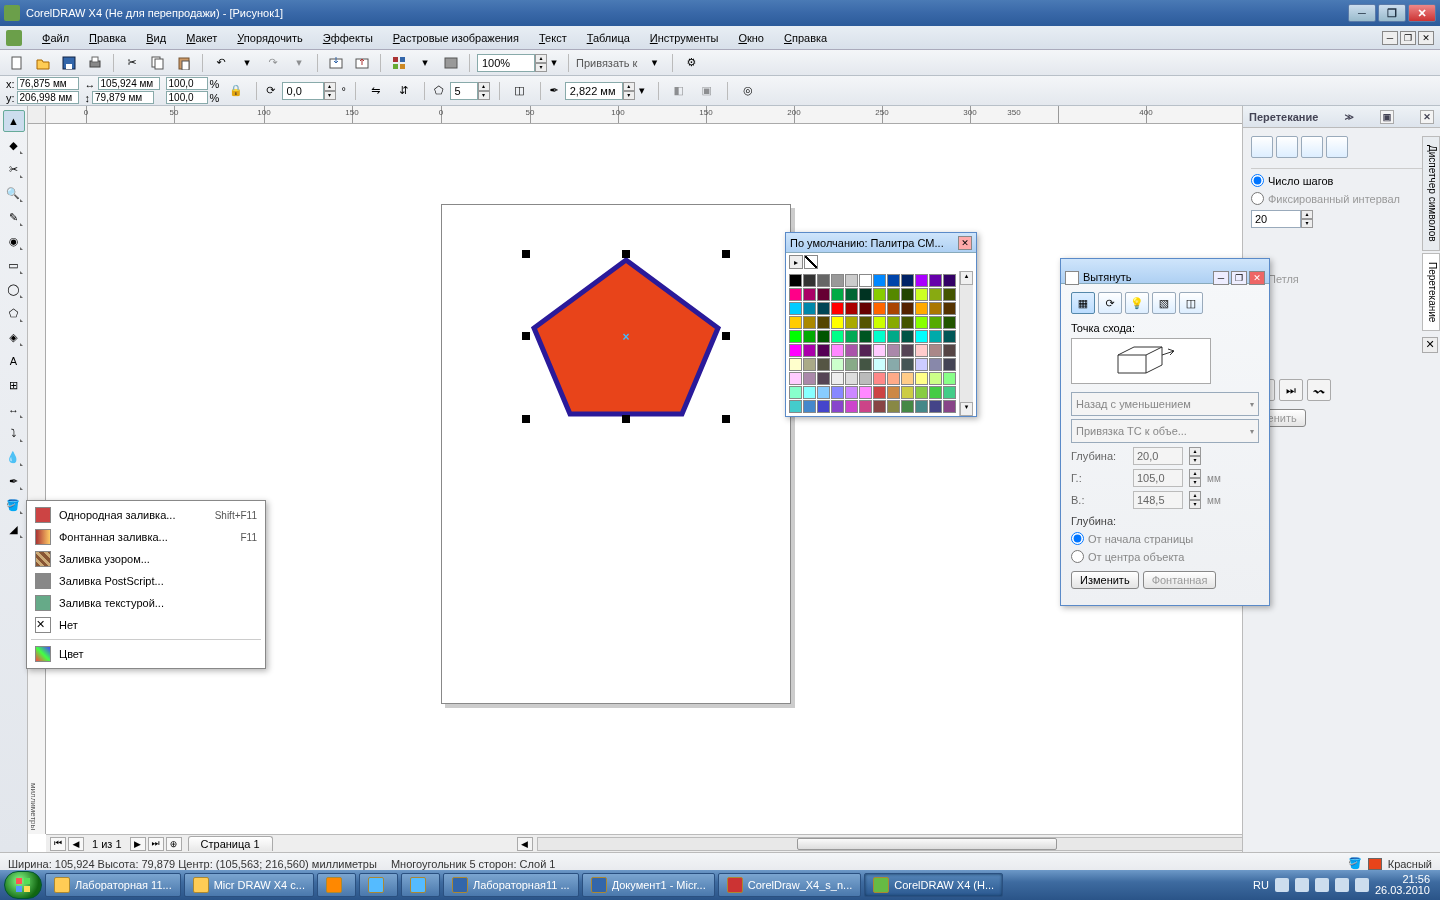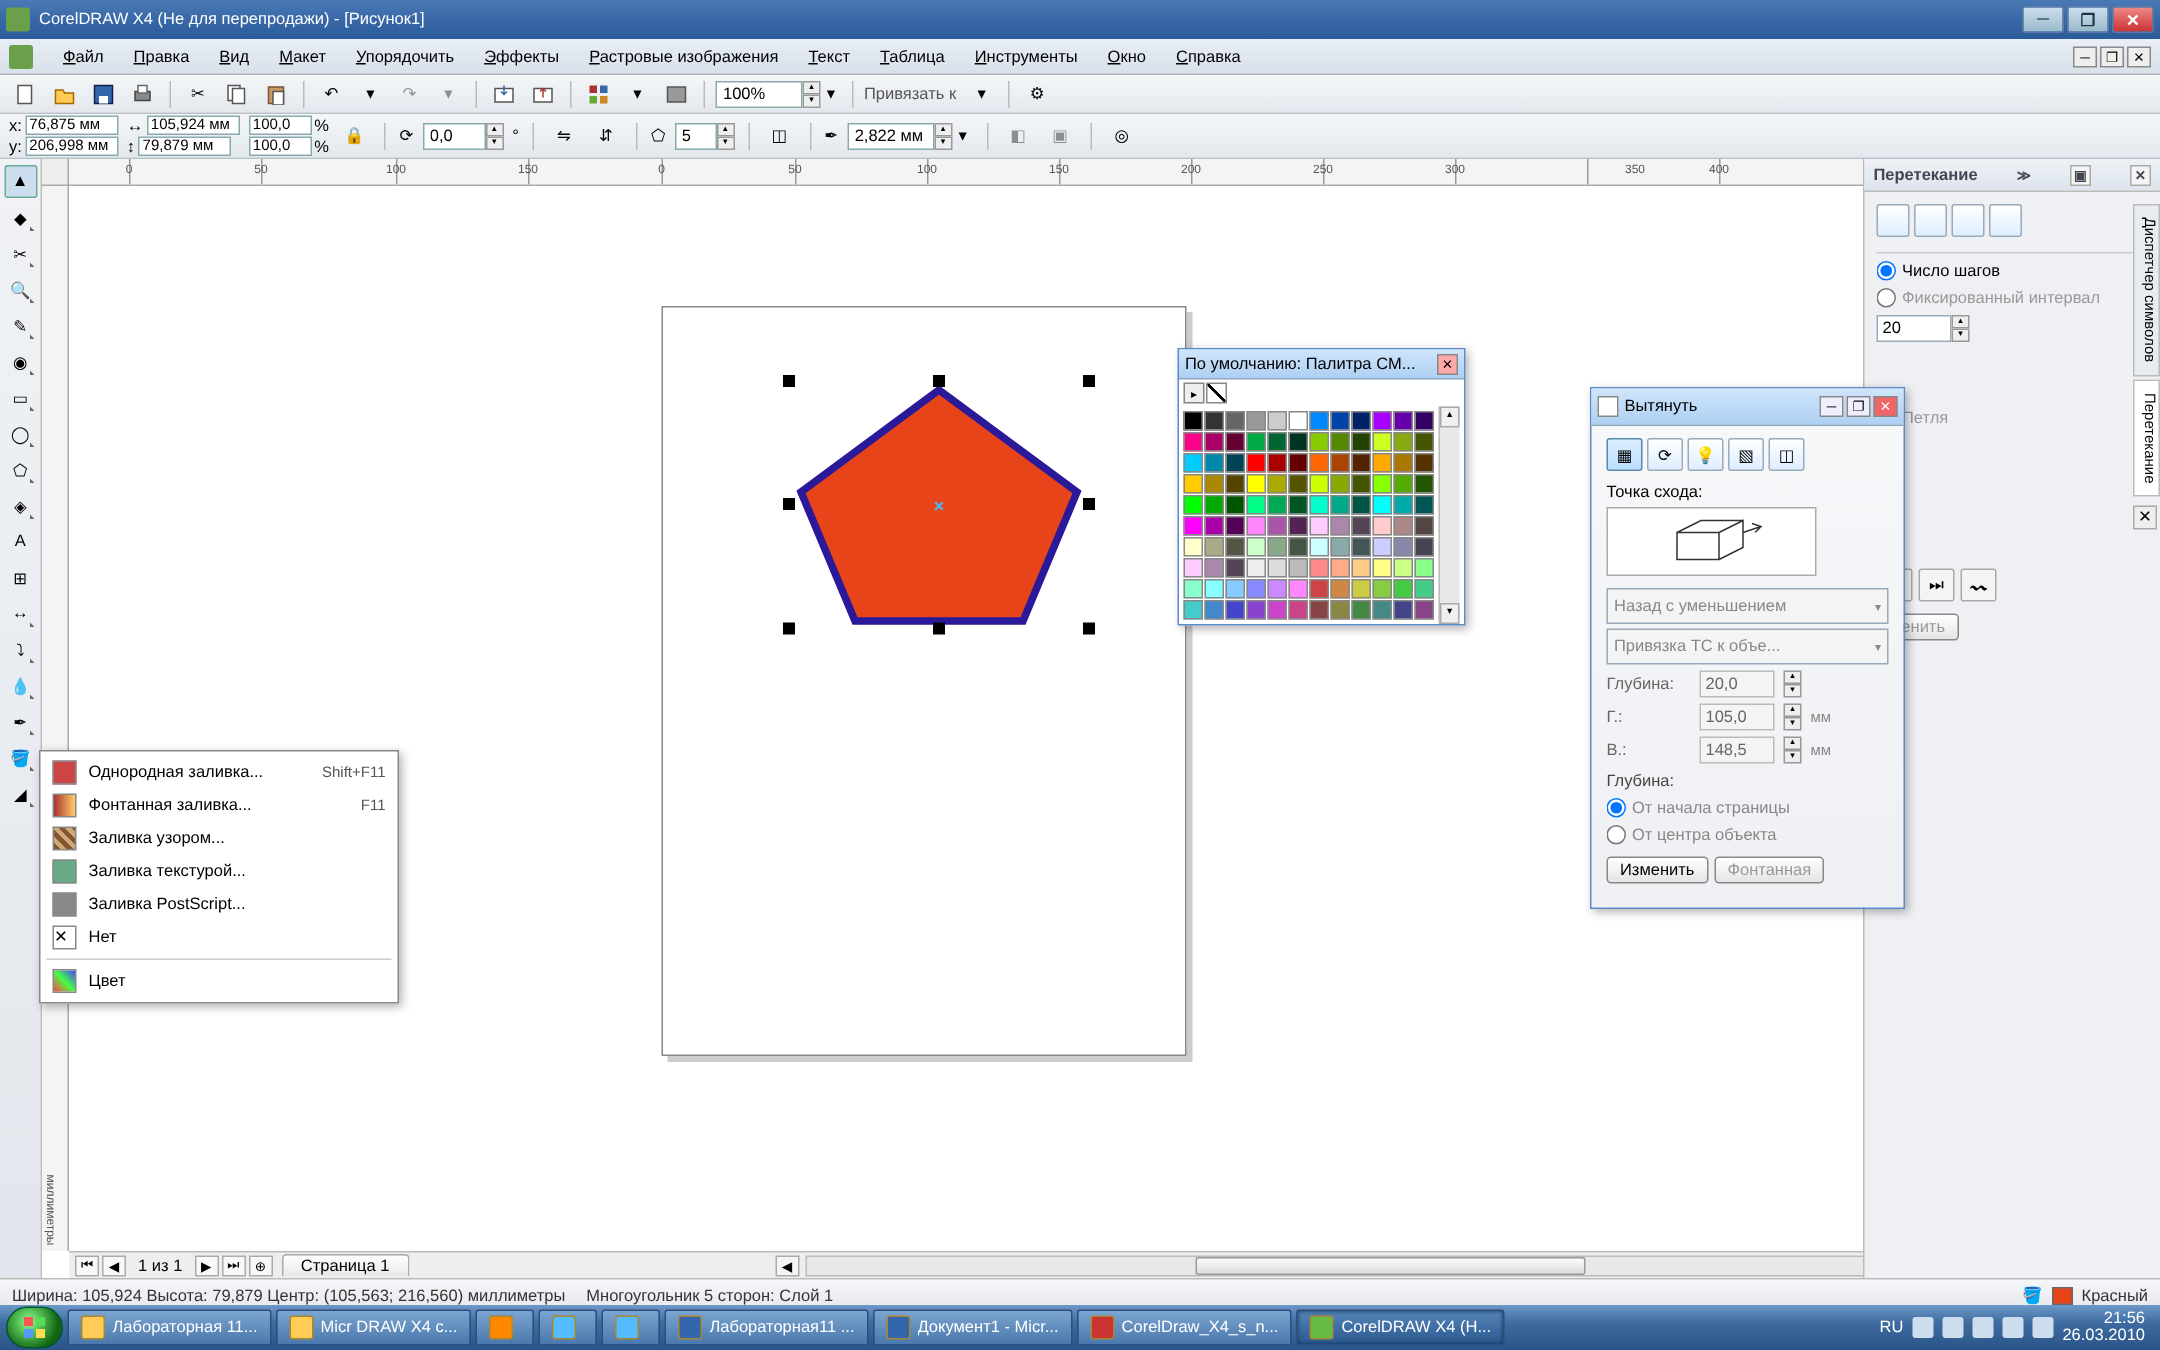--- a/index.html
+++ b/index.html
@@ -92,21 +92,21 @@
 .palette-nav { display:flex; padding:2px 3px; gap:1px;}
 .pnav-btn{ width:14px;height:14px; border:1px solid #888; background:#eee; font-size:8px; display:flex;align-items:center;justify-content:center;cursor:pointer;}
 .no-fill { background:#fff; position:relative;}
 .no-fill::after{ content:''; position:absolute; inset:0; background:linear-gradient(to top right, transparent 45%, #000 45%, #000 55%, transparent 55%);}
 .palette-scroll { width:14px; background:#e8e8e8; border-left:1px solid #bbb; display:flex; flex-direction:column;}
 .palette-body { display:flex;}
 .palette-sb-btn{ height:14px; border:1px solid #aaa; background:#f0f0f0; font-size:7px; text-align:center; cursor:pointer;}
 
 
 .extrude-float { position:absolute; left:1060px; top:258px; width:210px; background:linear-gradient(#f6f8fa,#eef0f3); border:1px solid #5a8ac8; box-shadow:2px 2px 6px rgba(0,0,0,.3); z-index:50; padding-bottom:8px;}
-.extrude-title{ height:24px; background:linear-gradient(#cfe5fb,#aed0f3); display:flex; align-items:center; padding:12px 4px; border-bottom:1px solid #8ab;}
+.extrude-title{ height:24px; background:linear-gradient(#cfe5fb,#aed0f3); display:flex; align-items:flex-start; padding:12px 4px; border-bottom:1px solid #8ab;}
 .extrude-title .eicon{ width:14px;height:14px;border:1px solid #888; margin-right:4px; background:#fff;}
 .extrude-title .wbtns{ margin-left:auto; display:flex; gap:2px;}
 .extrude-title .wbtn{ width:16px;height:14px; border:1px solid #888; background:#eef; font-size:9px; display:flex;align-items:center;justify-content:center;cursor:pointer;}
 .extrude-title .wbtn.cls{ background:#e66; color:#fff;}
 .extrude-body { padding:8px 10px;}
 .extrude-tabs { display:flex; gap:3px; margin-bottom:8px;}
 .ext-tab { width:24px;height:22px; border:1px solid #9ab; background:linear-gradient(#fff,#def); border-radius:2px; cursor:pointer; display:flex; align-items:center; justify-content:center;}
 .ext-tab.active{ background:linear-gradient(#def,#bdf); border-color:#58a;}
 .preview-box{ width:140px; height:46px; border:1px solid #aaa; background:#fff; margin:4px 0 8px; display:flex;align-items:center;justify-content:center;}
 .combo { width:100%; height:24px; border:1px solid #9ab; background:#f4f4f4; padding:0 4px; margin:3px 0; display:flex; align-items:center; color:#888; cursor:pointer;}
@@ -380,21 +380,21 @@
           <div class="ruler-tick-lbl" style="left: 572px;">100</div>
           <div class="ruler-tick" style="left: 660px;"></div>
           <div class="ruler-tick-lbl" style="left: 660px;">150</div>
           <div class="ruler-tick" style="left: 748px;"></div>
           <div class="ruler-tick-lbl" style="left: 748px;">200</div>
           <div class="ruler-tick" style="left: 836px;"></div>
           <div class="ruler-tick-lbl" style="left: 836px;">250</div>
           <div class="ruler-tick" style="left: 924px;"></div>
           <div class="ruler-tick-lbl" style="left: 924px;">300</div>
           <div class="ruler-tick" style="left: 1012px;"></div>
-          <div class="ruler-tick-lbl" style="left: 1044px;">350</div>
+          <div class="ruler-tick-lbl" style="left: 968px;">350</div>
           <div class="ruler-tick" style="left: 1100px;"></div>
           <div class="ruler-tick-lbl" style="left: 1100px;">400</div>
         </div>
       <div class="ruler-units">миллиметры</div>
     </div>
     <div class="ruler-v">
       <div class="vruler-units">миллиметры</div>
     </div>
     <div class="canvas-inner">
       <div class="page"></div>
@@ -712,27 +712,27 @@
         <div class="fly-icon" style="background:linear-gradient(90deg,#a33,#fc6)"></div>
         <span class="fly-label">Фонтанная заливка...</span>
         <span class="fly-sc">F11</span>
       </div>
       <div class="fly-item">
         <div class="fly-icon" style="background:repeating-linear-gradient(45deg,#853,#853 3px,#ca7 3px,#ca7 6px)"></div>
         <span class="fly-label">Заливка узором...</span>
         <span class="fly-sc"></span>
       </div>
       <div class="fly-item">
+        <div class="fly-icon" style="background:#888"></div>
+        <span class="fly-label">Заливка PostScript...</span>
+        <span class="fly-sc"></span>
+      </div>
+      <div class="fly-item">
         <div class="fly-icon" style="background:#6a8"></div>
         <span class="fly-label">Заливка текстурой...</span>
-        <span class="fly-sc"></span>
-      </div>
-      <div class="fly-item">
-        <div class="fly-icon" style="background:#888"></div>
-        <span class="fly-label">Заливка PostScript...</span>
         <span class="fly-sc"></span>
       </div>
       <div class="fly-item">
         <div class="fly-icon" style="background:#fff;position:relative">✕</div>
         <span class="fly-label">Нет</span>
         <span class="fly-sc"></span>
       </div>
     </div>
   <div class="fly-sep"></div>
   <div class="fly-item">

